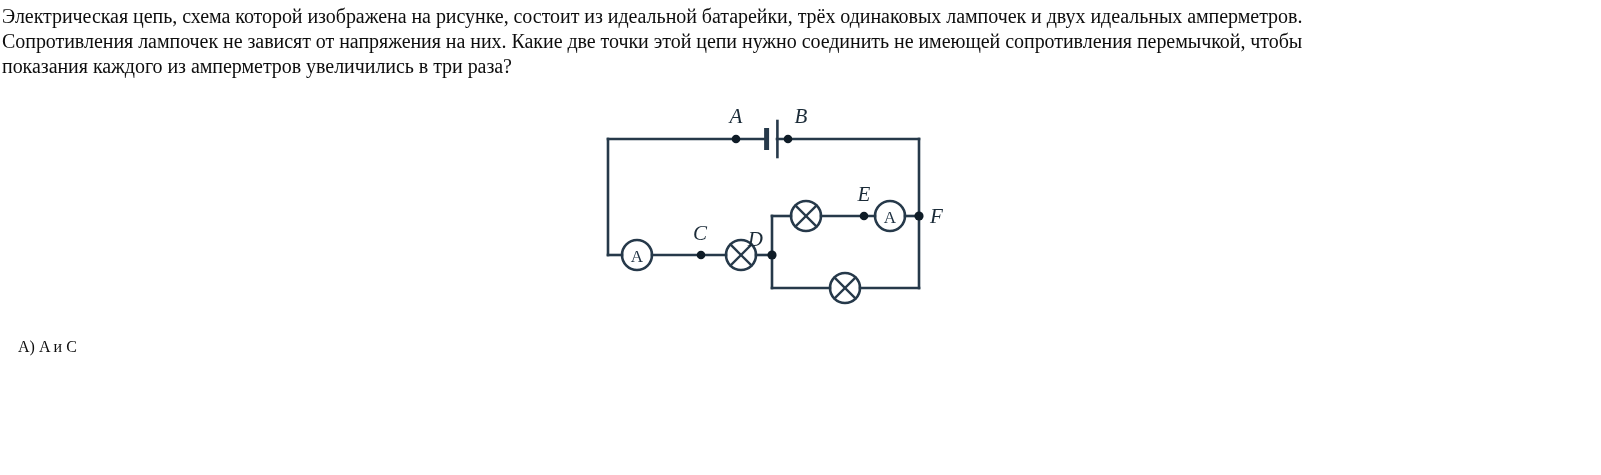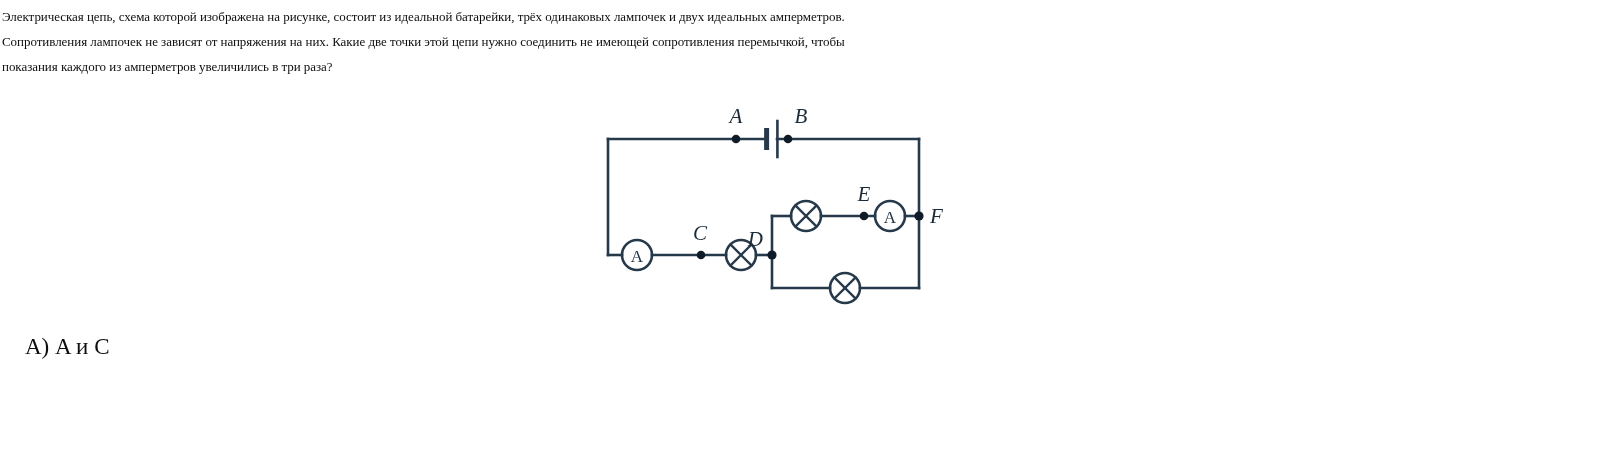--- a/index.html
+++ b/index.html
@@ -15,21 +15,21 @@
     font-family: "Liberation Serif", "DejaVu Serif", serif;
     color: #000000;
   }
 
   
   #problem-statement {
     position: absolute;
     left: 2px;
     top: 4px;
     width: 1596px;
-    font-size: 13px;
+    font-size: 20px;
     line-height: 25px;
     color: #0d0d0d;
     letter-spacing: -0.05px;
     white-space: pre-wrap;
   }
 
   
   #circuit-figure {
     position: absolute;
     left: 560px;
@@ -54,21 +54,21 @@
   }
 
   
   #answer-options {
     position: absolute;
     left: 2px;
     top: 311px;
     width: 420px;
   }
   .option-row {
-    font-size: 23px;
+    font-size: 16px;
     line-height: 23.5px;
     color: #0d0d0d;
     white-space: pre;
   }
 </style>
 </head>
 <body>
 
 <div id="problem-statement">Электрическая цепь, схема которой изображена на рисунке, состоит из идеальной батарейки, трёх одинаковых лампочек и двух идеальных амперметров.
 Сопротивления лампочек не зависят от напряжения на них. Какие две точки этой цепи нужно соединить не имеющей сопротивления перемычкой, чтобы

